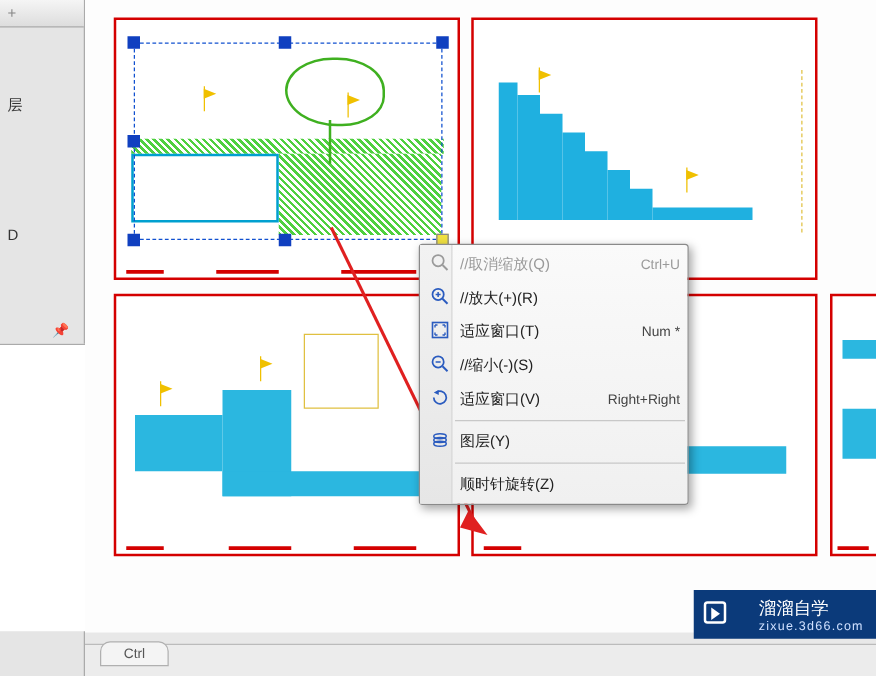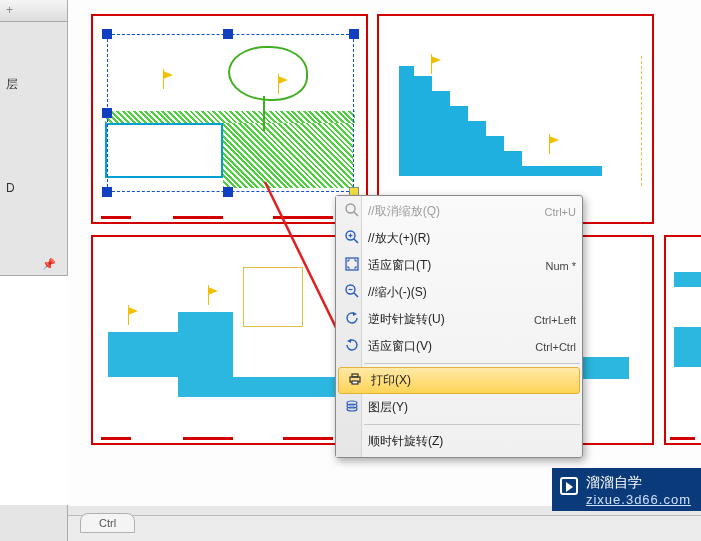--- a/index.html
+++ b/index.html
@@ -115,21 +115,21 @@
   }
   .stair-cyan {
     position: absolute;
     background: #1fb0e0;
   }
 
   
   .context-menu {
     position: absolute;
     left: 335px; top: 195px;
-    width: 248px;
+    width: 216px;
     background: linear-gradient(#fafafa,#f0f0f0);
     border: 1px solid #8a8a8a;
     border-radius: 3px;
     box-shadow: 2px 3px 8px rgba(0,0,0,0.35);
     padding: 2px 0;
     z-index: 100;
   }
   .context-menu .row {
     display: flex;
     align-items: center;
@@ -203,30 +203,29 @@
     background: #ececec;
     border-top: 1px solid #bbb;
   }
 
   
   .watermark {
     position: absolute;
     right: 0px; bottom: 30px;
     background: #0b3a7a;
     color: #fff;
-    padding: 6px 10px 4px 34px;
+    padding: 6px 10px 4px 52px;
     font-size: 14px;
     z-index: 200;
   }
   .watermark .sub {
     display:block;
-    font-size: 13px;
+    font-size: 10px;
     letter-spacing: 1px;
     color: #cfe0ff;
-    text-decoration: underline;
   }
   .watermark .play {
     position: absolute;
     left: 8px; top: 9px;
     width: 18px; height: 18px;
     border: 2px solid #fff;
     border-radius: 3px;
   }
   .watermark .play::after {
     content:"";
@@ -372,61 +371,37 @@
       <svg class="mag" viewBox="0 0 16 16">
             <circle cx="6.5" cy="6.5" r="4.5" fill="none" stroke="#2a5bbf" stroke-width="1.4"></circle>
             <line x1="10" y1="10" x2="14" y2="14" stroke="#2a5bbf" stroke-width="1.6"></line>
             <line x1="4.5" y1="6.5" x2="8.5" y2="6.5" stroke="#2a5bbf" stroke-width="1.2"></line>
           </svg>
     </span>
       </div>
     <div class="label-col">//缩小(-)(S)</div>
   </div>
 
-  <div class="row">
-    <div class="icon-col">
-        <span>
-      <svg class="mag" viewBox="0 0 16 16">
-            <path d="M11 4 A5 5 0 1 0 13 8" fill="none" stroke="#2a5bbf" stroke-width="1.4"></path>
-            <polygon points="9,2 13,4 9,6" fill="#2a5bbf"></polygon>
-          </svg>
-    </span>
-      </div>
-    <div class="label-col">逆时针旋转(U)</div>
-    <div class="sc">Ctrl+Left</div>
-  </div>
 
   <div class="row">
     <div class="icon-col">
         <span>
       <svg class="mag" viewBox="0 0 16 16">
             <path d="M5 4 A5 5 0 1 1 3 8" fill="none" stroke="#2a5bbf" stroke-width="1.4"></path>
             <polygon points="7,2 3,4 7,6" fill="#2a5bbf"></polygon>
           </svg>
     </span>
       </div>
     <div class="label-col">适应窗口(V)</div>
-    <div class="sc">Ctrl+Ctrl</div>
+    <div class="sc">Right+Right</div>
   </div>
 
   <div class="sep"></div>
 
 
-  <div class="row hover">
-    <div class="icon-col">
-        <span>
-      <svg class="printer" viewBox="0 0 16 16">
-            <rect x="3" y="6" width="10" height="5" fill="none" stroke="#333" stroke-width="1.2"></rect>
-            <rect x="5" y="3" width="6" height="3" fill="none" stroke="#333" stroke-width="1.2"></rect>
-            <rect x="5" y="10" width="6" height="3" fill="#fff" stroke="#333" stroke-width="1.2"></rect>
-          </svg>
-    </span>
-      </div>
-    <div class="label-col">打印(X)</div>
-  </div>
 
   <div class="row">
     <div class="icon-col">
         <span>
       <svg class="mag" viewBox="0 0 16 16">
             <ellipse cx="8" cy="5" rx="5" ry="2" fill="none" stroke="#2a5bbf" stroke-width="1.2"></ellipse>
             <ellipse cx="8" cy="8" rx="5" ry="2" fill="none" stroke="#2a5bbf" stroke-width="1.2"></ellipse>
             <ellipse cx="8" cy="11" rx="5" ry="2" fill="none" stroke="#2a5bbf" stroke-width="1.2"></ellipse>
           </svg>
     </span>

